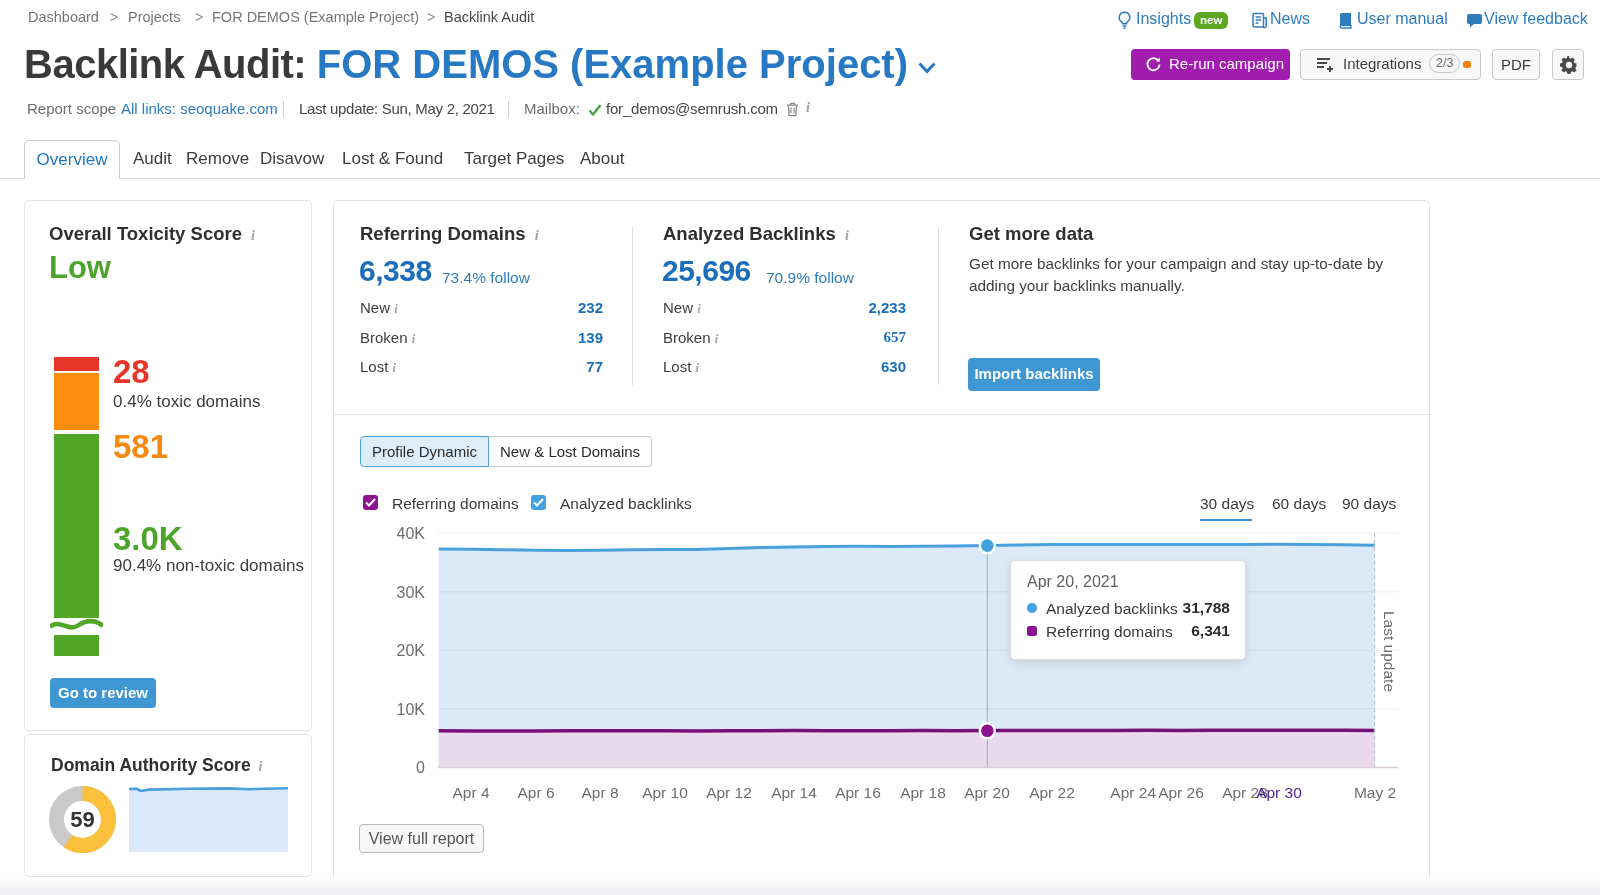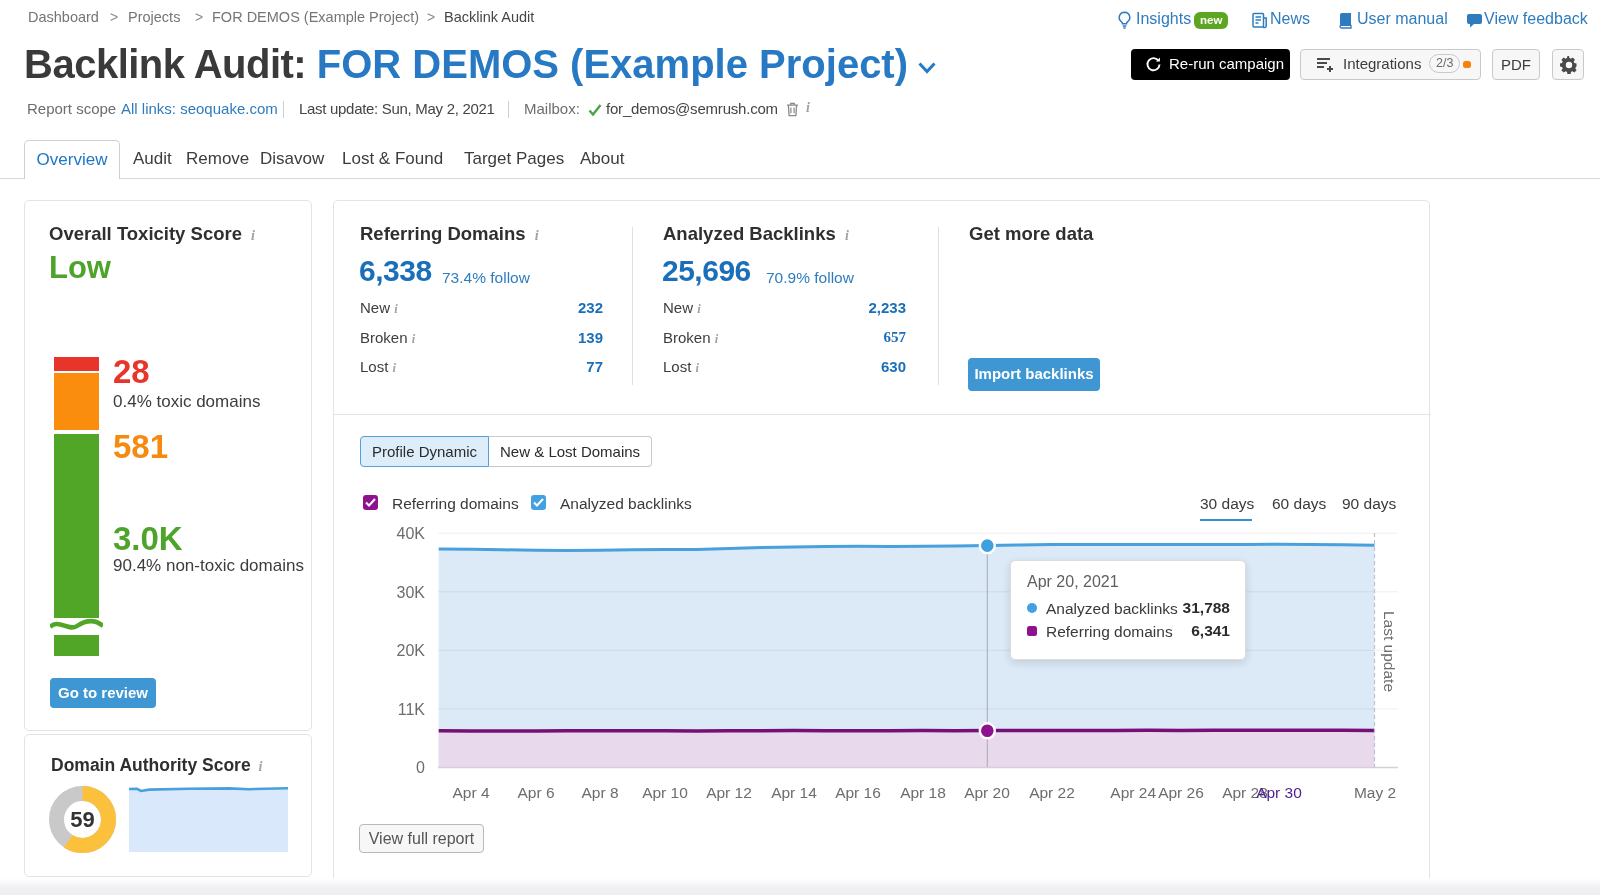--- a/index.html
+++ b/index.html
@@ -48,21 +48,21 @@
     </span>
   <span class="abs" style="left:240px;top:0;">User manual</span>
   <span class="abs" style="left:349px;top:3px;">
       <svg width="17" height="15" viewBox="0 0 17 15">
         <path d="M1 3a2 2 0 0 1 2-2h11a2 2 0 0 1 2 2v6a2 2 0 0 1-2 2H8l-4 3.6V11H3a2 2 0 0 1-2-2z" fill="#2e7cbe"></path>
       </svg>
     </span>
   <span class="abs" style="left:367px;top:0;">View feedback</span>
 </div>
 
-<div class="abs" style="left:1131px;top:49px;width:159px;height:31px;background:#000000;border-radius:4px;color:#fff;font-size:15px;white-space:nowrap;">
+<div class="abs" style="left:1131px;top:49px;width:159px;height:31px;background:#a21caf;border-radius:4px;color:#fff;font-size:15px;white-space:nowrap;">
   <span class="abs" style="left:14px;top:7px;">
       <svg width="17" height="17" viewBox="0 0 18 18">
         <path d="M14.4 5.2A6.4 6.4 0 1 0 15.4 9" fill="none" stroke="#fff" stroke-width="2"></path>
         <path d="M15.8 1.6v4.2h-4.2z" fill="#fff"></path>
       </svg>
     </span>
   <span class="abs" style="left:38px;top:6px;">Re-run campaign</span>
 </div>
 <div class="abs" style="left:1300px;top:49px;width:181px;height:31px;background:#f7f7f7;border:1px solid #c9c9c9;border-radius:4px;box-sizing:border-box;font-size:15px;color:#3c3c3c;white-space:nowrap;">
   <span class="abs" style="left:15px;top:7px;">
@@ -162,20 +162,21 @@
   <div class="abs" style="left:329px;top:22px;font-size:18.5px;font-weight:700;color:#2f2f2f;">Analyzed Backlinks <span class="iinfo" style="font-size:14px;margin-left:4px;">i</span></div>
   <div class="abs" style="left:328px;top:53px;font-size:30px;font-weight:700;color:#1b6fba;letter-spacing:-0.5px;">25,696</div>
   <div class="abs" style="left:432px;top:68px;font-size:15.5px;color:#2e7cbe;">70.9% follow</div>
   <div class="abs" style="left:329px;top:93px;width:243px;font-size:15px;color:#3d3d3d;line-height:27.5px;">
     <div>New <span class="iinfo" style="font-size:12.5px;">i</span><span style="float:right;color:#1b6fba;font-weight:700;">2,233</span></div>
     <div>Broken <span class="iinfo" style="font-size:12.5px;">i</span><span style="float:right;color:#1b6fba;font-weight:700;font-family:Liberation Serif, serif;">657</span></div>
     <div>Lost <span class="iinfo" style="font-size:12.5px;">i</span><span style="float:right;color:#1b6fba;font-weight:700;">630</span></div>
   </div>
   <div class="abs" style="left:604px;top:26px;width:1px;height:158px;background:#e0e0e0;"></div>
   <div class="abs" style="left:635px;top:22px;font-size:18.5px;font-weight:700;color:#2f2f2f;">Get more data</div>
+  <div class="abs" style="left:635px;top:52px;width:440px;font-size:15.3px;color:#404040;line-height:21.5px;">Get more backlinks for your campaign and stay up-to-date by<br>adding your backlinks manually.</div>
   <div class="abs" style="left:634px;top:157px;width:132px;height:33px;background:#3e96d3;border-radius:4px;color:#fff;font-size:15px;font-weight:700;text-align:center;line-height:32px;">Import backlinks</div>
   <div class="abs" style="left:0;top:213px;width:1097px;height:1px;background:#e3e3e4;"></div>
 
   <div class="abs" style="left:26px;top:235px;height:31px;white-space:nowrap;font-size:15px;color:#2b2b2b;">
     <span style="display:inline-block;box-sizing:border-box;height:31px;line-height:29px;padding:0 11px;background:#ddedf9;border:1px solid #549fd7;border-radius:4px 0 0 4px;">Profile Dynamic</span><span style="display:inline-block;box-sizing:border-box;height:31px;line-height:29px;padding:0 11px;background:#fff;border:1px solid #c9c9c9;border-left:none;border-radius:0 4px 4px 0;">New &amp; Lost Domains</span>
   </div>
   <div class="abs" style="left:29px;top:294px;width:15px;height:15px;background:#8e118e;border-radius:3px;"></div>
   <svg class="abs" style="left:31px;top:297px;" width="11" height="9" viewBox="0 0 11 9">
       <path d="M1 4.5l3 3L10 1" fill="none" stroke="#fff" stroke-width="2"></path>
     </svg>
@@ -204,21 +205,21 @@
     <path id="pline" fill="none" stroke="#770f79" stroke-width="3.5" d="M104.7 529.8 L137.0 529.9 L169.2 530 L201.5 529.9 L233.8 529.8 L266.1 529.8 L298.3 529.7 L330.6 529.8 L362.9 529.9 L395.1 529.8 L427.4 529.7 L459.7 529.6 L491.9 529.7 L524.2 529.8 L556.5 529.7 L588.8 529.6 L621.0 529.7 L653.3 529.6 L685.6 529.5 L717.8 529.4 L750.1 529.5 L782.4 529.4 L814.6 529.3 L846.9 529.4 L879.2 529.3 L911.5 529.2 L943.7 529.3 L976.0 529.2 L1008.3 529.3 L1040.5 529.4"></path>
     <line x1="653.3" y1="344" x2="653.3" y2="566" stroke="#a9a9a9" stroke-width="1"></line>
     <line x1="1040.5" y1="332" x2="1040.5" y2="566.5" stroke="#b9c3cf" stroke-width="1.2" stroke-dasharray="4 3"></line>
     <circle cx="653.3" cy="344.6" r="7.5" fill="#3fa0e0" stroke="#fff" stroke-width="2.4"></circle>
     <circle cx="653.3" cy="529.8" r="7.5" fill="#8e118e" stroke="#fff" stroke-width="2.4"></circle>
   </svg>
 
   <div class="abs" style="left:0px;top:324px;width:91px;text-align:right;font-size:16px;color:#6d6d6d;">40K</div>
   <div class="abs" style="left:0px;top:383px;width:91px;text-align:right;font-size:16px;color:#6d6d6d;">30K</div>
   <div class="abs" style="left:0px;top:441px;width:91px;text-align:right;font-size:16px;color:#6d6d6d;">20K</div>
-  <div class="abs" style="left:0px;top:500px;width:91px;text-align:right;font-size:16px;color:#6d6d6d;">11K</div>
+  <div class="abs" style="left:0px;top:500px;width:91px;text-align:right;font-size:16px;color:#6d6d6d;">10K</div>
   <div class="abs" style="left:0px;top:558px;width:91px;text-align:right;font-size:16px;color:#6d6d6d;">0</div>
 
   <div id="xlabels">
   <div class="abs" style="left:97px;top:583px;width:80px;text-align:center;font-size:15.5px;color:#6d6d6d;">Apr 4</div>
   <div class="abs" style="left:162px;top:583px;width:80px;text-align:center;font-size:15.5px;color:#6d6d6d;">Apr 6</div>
   <div class="abs" style="left:226px;top:583px;width:80px;text-align:center;font-size:15.5px;color:#6d6d6d;">Apr 8</div>
   <div class="abs" style="left:291px;top:583px;width:80px;text-align:center;font-size:15.5px;color:#6d6d6d;">Apr 10</div>
   <div class="abs" style="left:355px;top:583px;width:80px;text-align:center;font-size:15.5px;color:#6d6d6d;">Apr 12</div>
   <div class="abs" style="left:420px;top:583px;width:80px;text-align:center;font-size:15.5px;color:#6d6d6d;">Apr 14</div>
   <div class="abs" style="left:484px;top:583px;width:80px;text-align:center;font-size:15.5px;color:#6d6d6d;">Apr 16</div>

